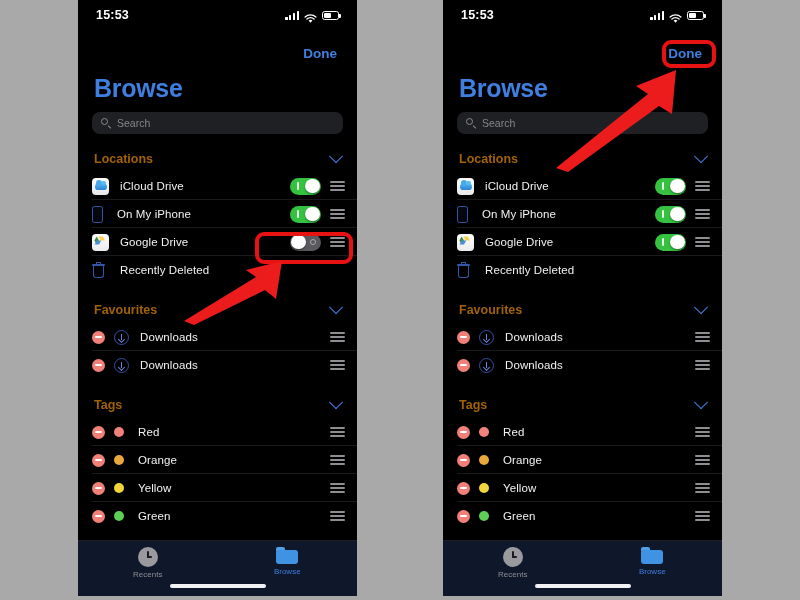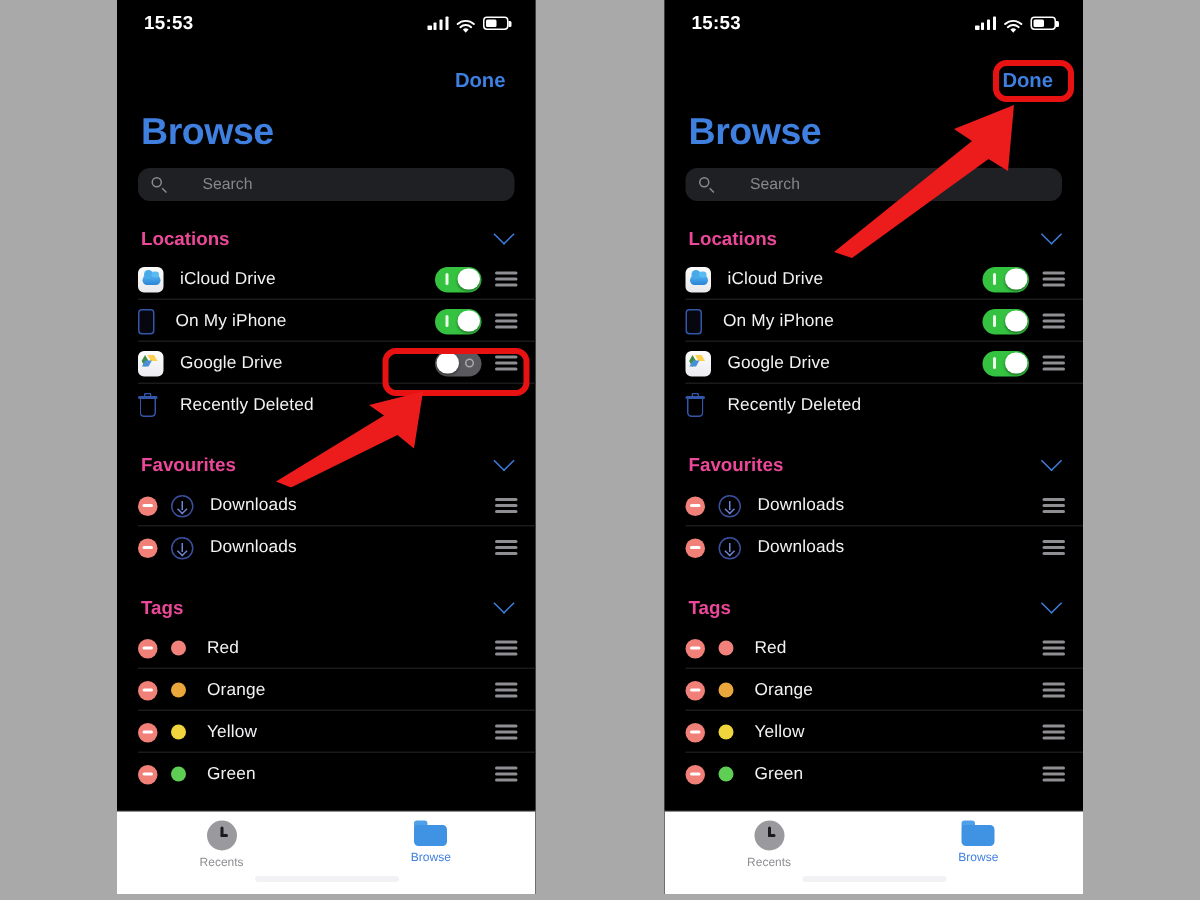--- a/index.html
+++ b/index.html
@@ -72,41 +72,41 @@
   
   .page-title{
     position:absolute;top:74px;left:16px;
     color:#3f7fe0;font-size:25px;font-weight:bold;letter-spacing:-.3px;
   }
 
   
   .search{
     position:absolute;top:112px;left:14px;right:14px;height:22px;
     background:#1f2023;border-radius:8px;
-    display:flex;align-items:center;gap:24px;padding:0 9px;box-sizing:border-box;
+    display:flex;align-items:center;gap:6px;padding:0 9px;box-sizing:border-box;
   }
   .search .mag{width:10px;height:10px;position:relative;flex:none;}
   .search .mag:before{
     content:"";position:absolute;left:0;top:0;width:7px;height:7px;
     border:1.3px solid #8a8a90;border-radius:50%;box-sizing:border-box;
   }
   .search .mag:after{
     content:"";position:absolute;left:6.5px;top:6.6px;width:4px;height:1.3px;
     background:#8a8a90;transform:rotate(45deg);transform-origin:left center;
   }
   .search-ph{color:#86868b;font-size:10.5px;}
 
   
   .list{position:absolute;top:146px;left:0;right:0;bottom:56px;}
 
   .section-head{
     height:26px;display:flex;align-items:center;justify-content:space-between;
     padding:0 16px;box-sizing:border-box;
   }
-  .section-head .t{color:#ec4899;font-size:12.5px;font-weight:bold;}
+  .section-head .t{color:#a16207;font-size:12.5px;font-weight:bold;}
   .chev{
     width:9px;height:9px;border-right:1.6px solid #3f7fe0;border-bottom:1.6px solid #3f7fe0;
     transform:rotate(45deg) translate(-2px,-2px);
   }
 
   .row{
     height:28px;display:flex;align-items:center;
     padding:0 12px 0 14px;box-sizing:border-box;position:relative;
   }
   .row:after{
@@ -204,21 +204,21 @@
   }
 
   .grip{width:15px;flex:none;display:flex;flex-direction:column;gap:2.6px;}
   .grip i{display:block;height:1.6px;background:#8e8e93;border-radius:1px;}
 
   .spacer{height:13px;}
 
   
   .tabbar{
     position:absolute;left:0;right:0;bottom:0;height:56px;
-    background:#ffffff;border-top:1px solid #202023;
+    background:#0f172a;border-top:1px solid #202023;
     display:flex;align-items:flex-start;justify-content:space-around;
     padding-top:6px;box-sizing:border-box;
   }
   .tab{width:70px;display:flex;flex-direction:column;align-items:center;gap:3px;}
   .tab .lbl{font-size:8px;}
   .tab.inactive .lbl{color:#8e8e93;}
   .tab.active .lbl{color:#3f7fe0;}
   .clock{
     width:20px;height:20px;border-radius:50%;background:#9a9a9e;position:relative;
   }

